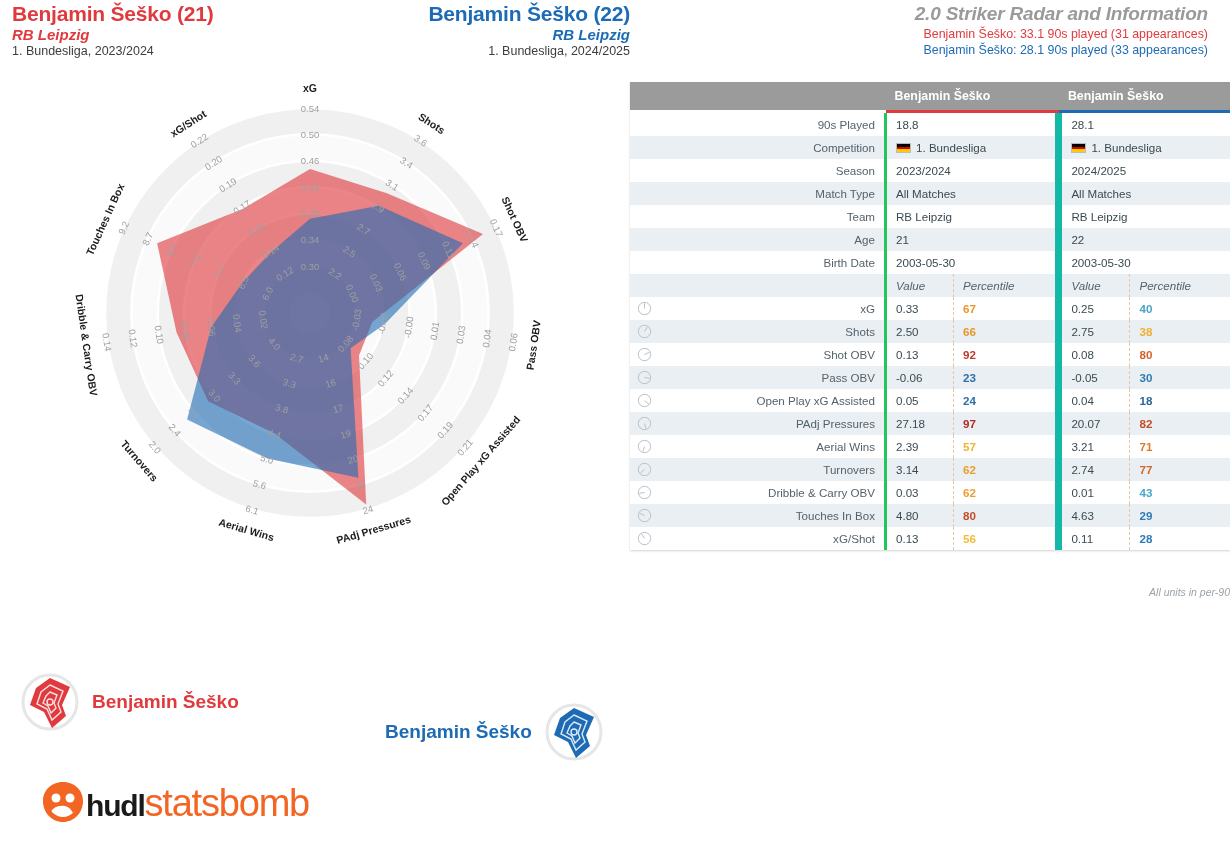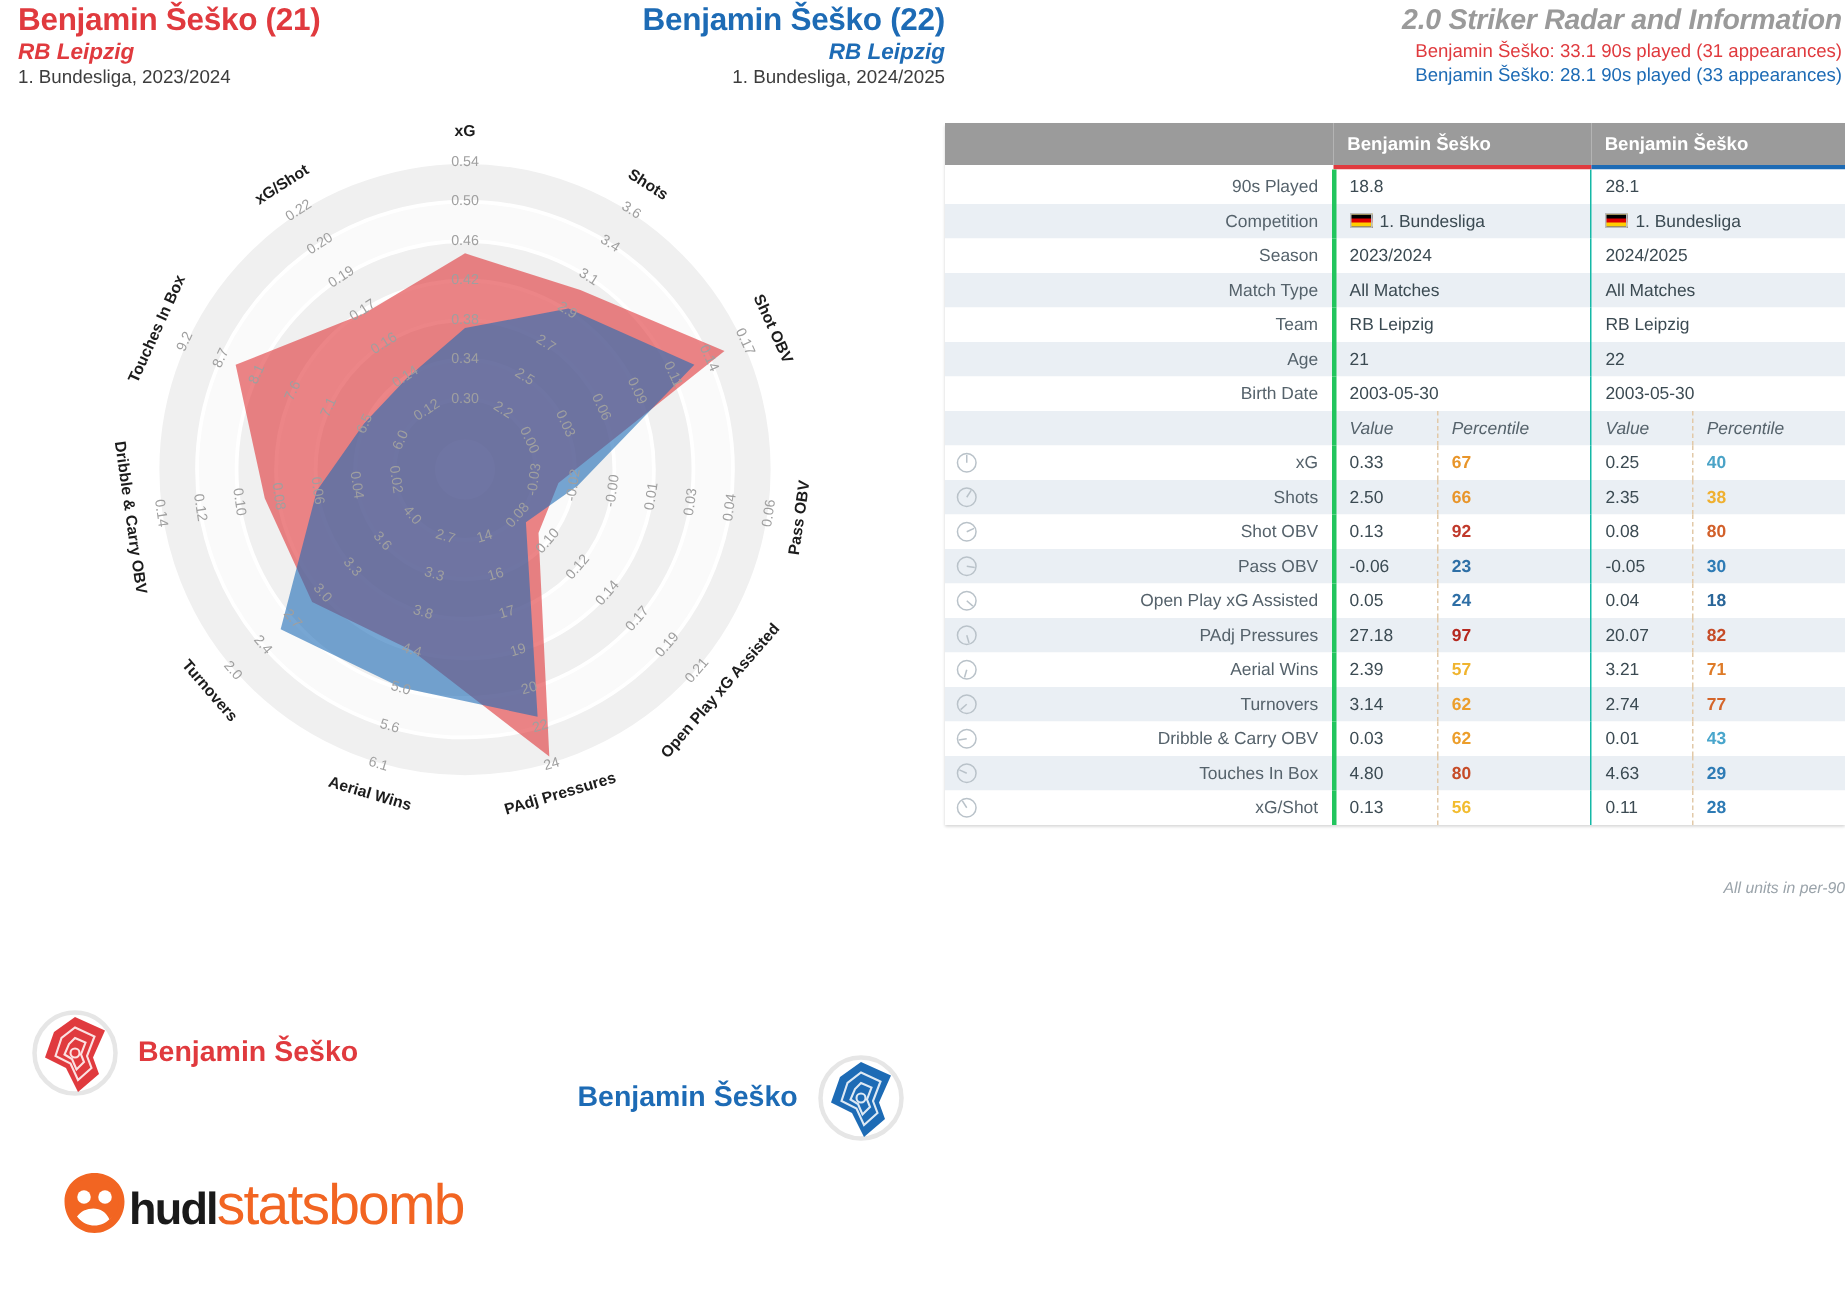--- a/index.html
+++ b/index.html
@@ -27,21 +27,21 @@
   .hdr-team {
     font-size: 15px; font-style: italic; font-weight: bold; line-height: 1.15;
   }
   .hdr-comp {
     font-size: 12.5px; color: #3d3d3d; line-height: 1.3; font-weight: normal;
   }
   .red { color: #E03A3E; }
   .blue { color: #1D6BB5; }
 
   .hdr-right {
-    position: absolute; right: 2px; top: 2px; text-align: right;
+    position: absolute; right: 22px; top: 2px; text-align: right;
   }
   .hdr-title {
     font-size: 19px; font-weight: bold; font-style: italic; color: #9a9a9a;
     letter-spacing: -0.2px; line-height: 1.25;
   }
   .hdr-sub { font-size: 12.4px; line-height: 1.33; }
 
   
   #info-table {
     position: absolute; left: 630px; top: 82px; width: 600px;
@@ -68,21 +68,21 @@
   .val {
     text-align: left; padding: 5px 4px 5px 9px !important;
     color: #3b4a52; white-space: nowrap;
   }
   .pct {
     text-align: left; padding: 5px 4px 5px 9px !important;
     font-weight: bold; white-space: nowrap;
   }
   .v1 { border-left: 3px solid #22c55e; }
   .p1, .p2 { border-left: 1px dashed #e2c9a8; }
-  .v2 { border-left: 1px solid #14b8a6; }
+  .v2 { border-left: 7px solid #14b8a6; }
   tr.alt td { background: #eaeff4; }
   tr.plain td { background: #ffffff; }
   tr.vp-head td { background: #eaeff4; font-style: italic; color: #55626b; }
   .iconcell { width: 28px; text-align: center; padding: 2px 0 !important; }
   .dial { display: inline-block; vertical-align: middle; }
   .flag {
     display: inline-block; width: 15px; height: 10px; vertical-align: -1px;
     margin-right: 5px; border: 0.5px solid #bbb;
     background: linear-gradient(to bottom, #000 0 33.3%, #DD0000 33.3% 66.6%, #FFCE00 66.6% 100%);
   }
@@ -316,21 +316,21 @@
           <td class="pct p2" style="color: rgb(74, 163, 199);">40</td>
         </tr>
         <tr class="alt">
           <td class="iconcell"><svg width="15" height="15" viewBox="0 0 15 15" class="dial">
               <circle cx="7.5" cy="7.5" r="6.2" fill="none" stroke="#b9c2c9" stroke-width="1"></circle>
               <line x1="7.5" y1="7.5" x2="10.42" y2="2.96" stroke="#b9c2c9" stroke-width="1"></line>
             </svg></td>
           <td class="lbl">Shots</td>
           <td class="val v1">2.50</td>
           <td class="pct p1" style="color: rgb(232, 149, 42);">66</td>
-          <td class="val v2">2.35</td>
+          <td class="val v2">2.75</td>
           <td class="pct p2" style="color: rgb(239, 176, 48);">38</td>
         </tr>
         <tr class="plain">
           <td class="iconcell"><svg width="15" height="15" viewBox="0 0 15 15" class="dial">
               <circle cx="7.5" cy="7.5" r="6.2" fill="none" stroke="#b9c2c9" stroke-width="1"></circle>
               <line x1="7.5" y1="7.5" x2="12.41" y2="5.26" stroke="#b9c2c9" stroke-width="1"></line>
             </svg></td>
           <td class="lbl">Shot OBV</td>
           <td class="val v1">0.13</td>
           <td class="pct p1" style="color: rgb(192, 57, 43);">92</td>

